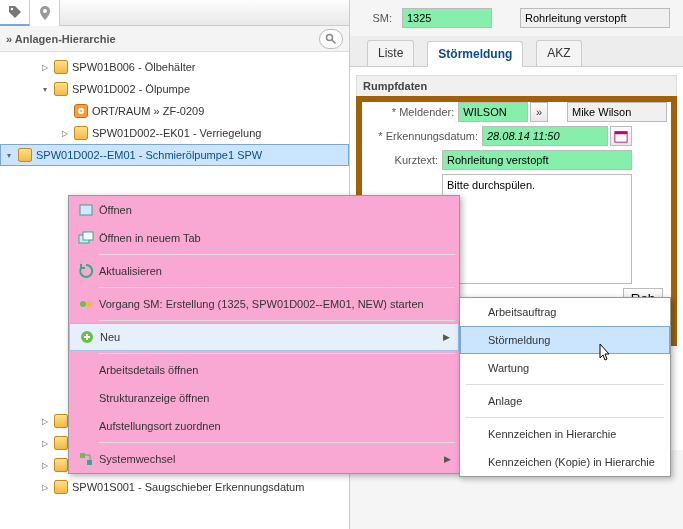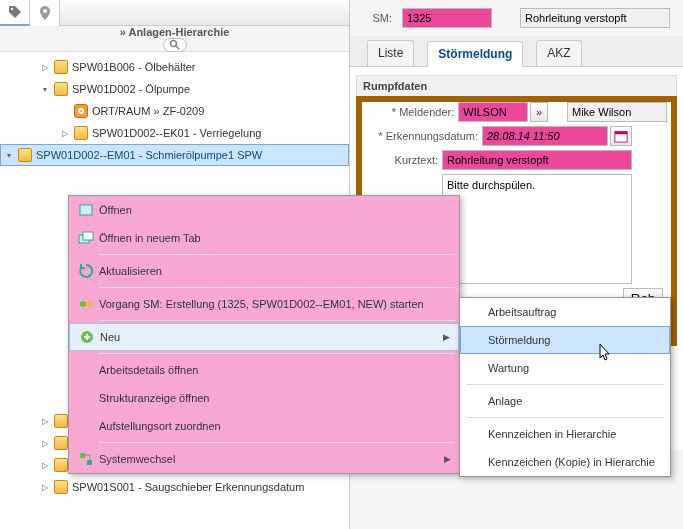--- a/index.html
+++ b/index.html
@@ -3,21 +3,21 @@
 <meta charset="utf-8">
 <style>
   * { box-sizing: border-box; margin: 0; padding: 0; }
   body { font: 11px Arial, sans-serif; color: #333; background: #fff; width: 683px; height: 529px; overflow: hidden; position: relative; }
 
   
   .left-panel { position: absolute; left: 0; top: 0; width: 350px; height: 529px; border-right: 1px solid #ccc; background: #fff; }
   .tabs-bar { height: 26px; background: linear-gradient(#fdfdfd,#e8e8e8); border-bottom: 1px solid #ccc; display: flex; }
   .tab-icon { width: 30px; height: 26px; border-right: 1px solid #ccc; display: flex; align-items: center; justify-content: center; background: #fff; cursor: pointer; }
   .tab-icon.active { background: #fff; border-bottom: 2px solid #7ba7d6; }
-  .panel-header { height: 26px; padding: 0 6px; display: flex; align-items: center; background: #f4f4f4; border-bottom: 1px solid #ddd; flex-direction: column; }
+  .panel-header { height: 26px; padding: 0 6px; display: flex; align-items: center; background: #f4f4f4; border-bottom: 1px solid #ddd; }
   .panel-title { flex: 1; font-weight: bold; color: #555; }
   .search-box { width: 24px; height: 20px; border: 1px solid #bbb; border-radius: 10px; display: flex; align-items: center; justify-content: center; background: #fff; }
 
   .tree { padding: 4px 0; overflow: hidden; }
   .tree-row { height: 22px; display: flex; align-items: center; padding-left: 4px; white-space: nowrap; cursor: pointer; }
   .tree-row.sel { background: #cce5ff; border: 1px solid #7ba7d6; padding-left: 3px; color: #0a4c8a; }
   .indent-2 { padding-left: 40px; }
   .indent-3 { padding-left: 60px; }
   .expander { width: 10px; height: 10px; margin-right: 2px; display: flex; align-items: center; justify-content: center; font-size: 8px; color: #666; }
   .tree-ico { width: 16px; height: 16px; margin: 0 4px 0 2px; flex: none; }
@@ -37,21 +37,21 @@
   .sub-menu { position: absolute; left: 459px; top: 297px; width: 212px; background: #fff; border: 1px solid #999; box-shadow: 2px 2px 6px rgba(0,0,0,.3); z-index: 60; }
   .sub-row { height: 28px; display: flex; align-items: center; padding: 0 10px 0 28px; cursor: pointer; }
   .sub-row.hl { background: #cce5ff; border: 1px solid #7ba7d6; padding-left: 27px; }
   .sub-sep { height: 1px; background: #ddd; margin: 2px 6px; }
 
   
   .right-panel { position: absolute; left: 350px; top: 0; right: 0; height: 529px; background: #f5f5f5; overflow: hidden; }
   .top-form { padding: 8px 4px; display: flex; gap: 8px; align-items: center; }
   .lbl { text-align: right; padding-right: 2px; color: #555; }
   .inp { height: 20px; border: 1px solid #bbb; padding: 0 4px; font: 11px Arial; }
-  .yellow { background: #ec4899; }
+  .yellow { background: #86efac; }
   .ro { background: #f0f0f0; }
 
   .form-tabs { display: flex; gap: 2px; padding: 4px 6px 0 6px; border-bottom: 1px solid #ccc; background: #ededed; }
   .ftab { padding: 5px 10px; border: 1px solid #ccc; border-bottom: none; background: #f4f4f4; border-radius: 3px 3px 0 0; font-size: 12px; cursor: pointer; margin-left: 11px; }
   .ftab.active { background: #fff; color: #0a4c8a; font-weight: bold; border-bottom: 1px solid #fff; position: relative; top: 1px; }
 
   .form-body { padding: 8px 6px; background: #fff; }
   .section-title { font-weight: bold; color: #444; background: #f0f0f0; padding: 4px 6px; border: 1px solid #ddd; border-bottom: none; }
   .section-box { border: 6px solid #a16207; padding: 0 4px 4px 4px; }
   .frow { display: flex; align-items: center; margin-bottom: 4px; }

